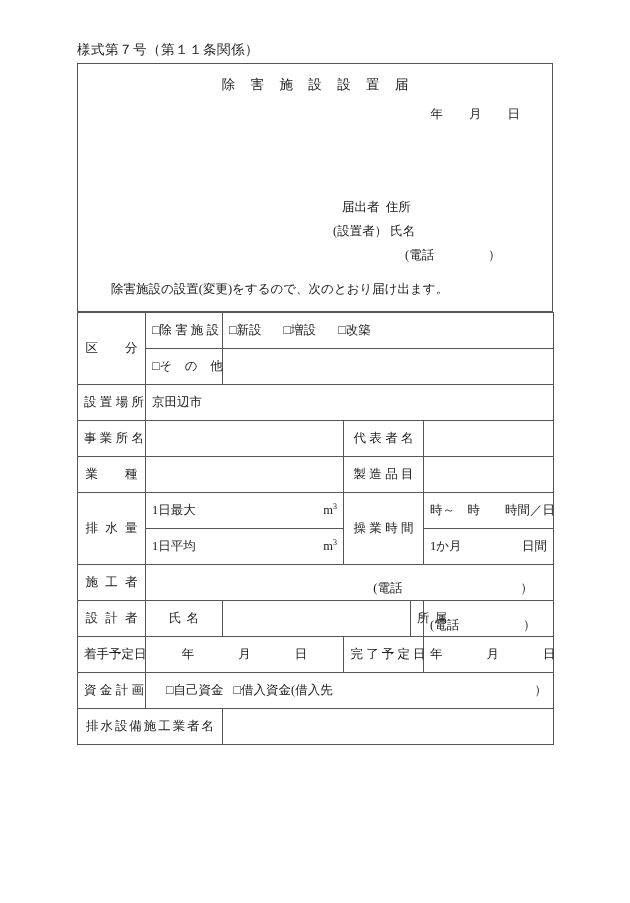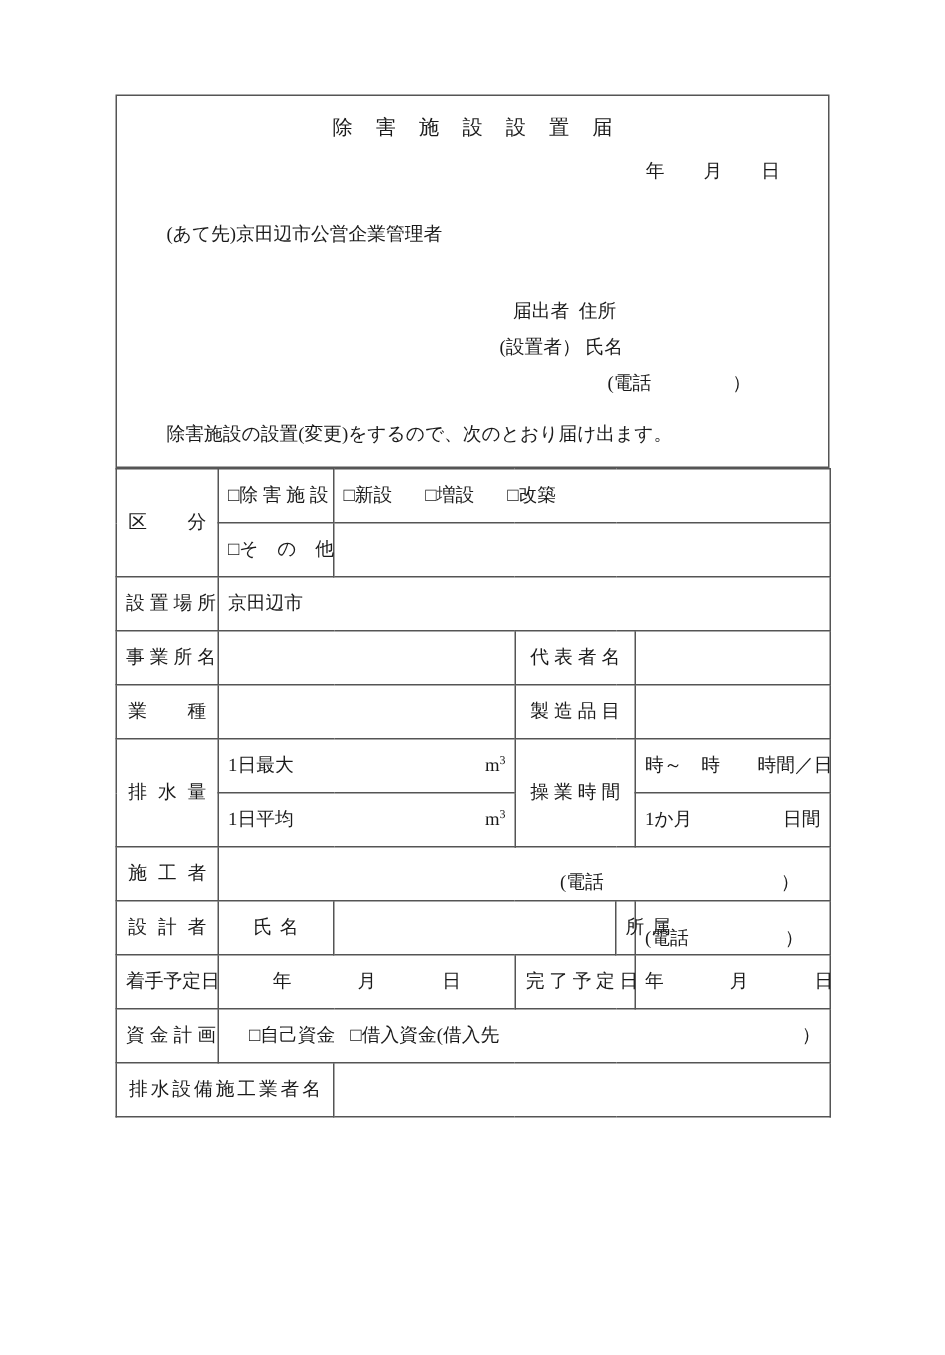--- a/index.html
+++ b/index.html
@@ -135,29 +135,29 @@
   }
   .tel-inline { white-space: nowrap; }
   .ymd .g { display: inline-block; width: 44px; }
   .ymd { white-space: nowrap; }
 </style>
 </head>
 <body>
 
 <div class="page">
 
+  <div class="form-no">様式第７号（第１１条関係）</div>
 
   <div class="header-box">
     <div class="doc-title">除 害 施 設 設 置 届</div>
 
     <div class="date-line">
       <span>年</span><span class="sp"></span><span>月</span><span class="sp"></span><span>日</span>
     </div>
 
-    <div class="addressee">(あて先)京田辺市公営企業管理者</div>
 
     <div class="applicant">
       <div class="row1"><span>届出者</span>&nbsp;&nbsp;<span>住所</span></div>
       <div class="row2"><span>(設置者）</span>&nbsp;<span>氏名</span></div>
       <div class="row3"><span>(電話</span><span class="gap"></span><span>）</span></div>
     </div>
 
     <div class="statement">除害施設の設置(変更)をするので、次のとおり届け出ます。</div>
   </div>
 

